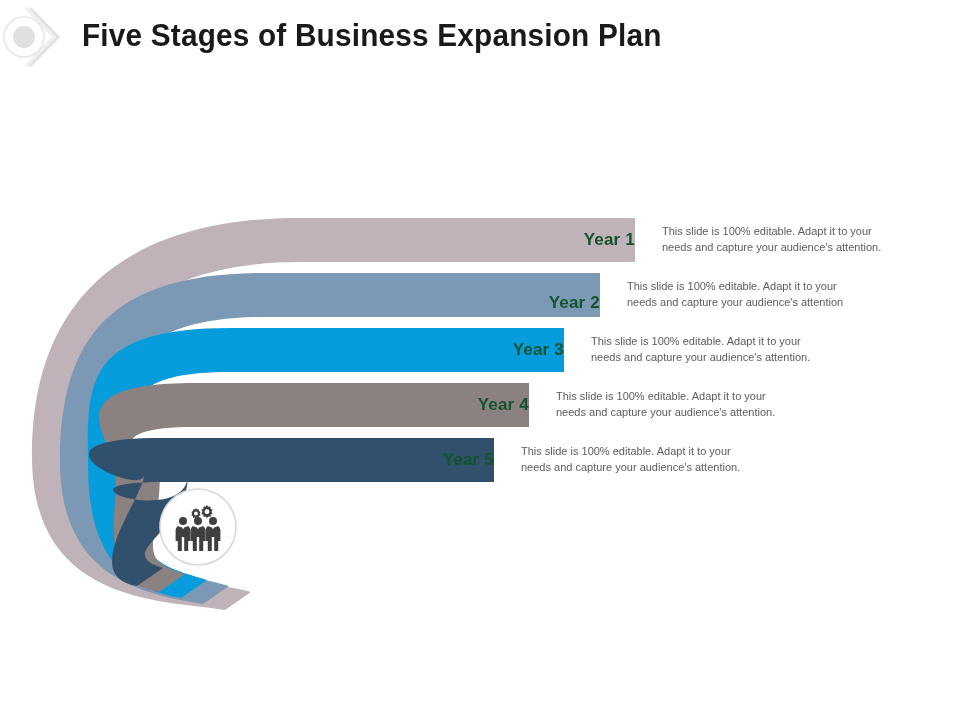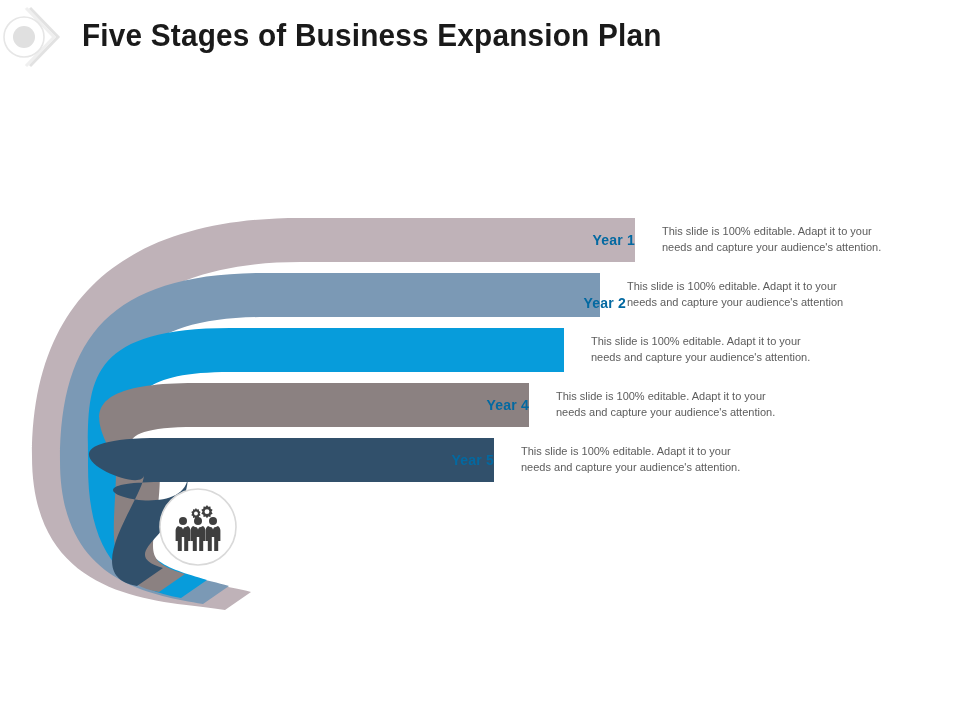--- a/index.html
+++ b/index.html
@@ -21,21 +21,21 @@
   }
 
   
   .diagram{position:absolute;left:0;top:150px;width:700px;height:460px;}
   .diagram svg{display:block;}
 
   
   .rows{position:absolute;left:0;top:0;width:960px;height:720px;}
   .row{position:absolute;height:44px;display:flex;align-items:center;}
   .ylabel{
-    color:#0369a1;font-weight:700;font-size:14px;
+    color:#14532d;font-weight:700;font-size:17px;
     letter-spacing:0.2px;white-space:nowrap;
     text-align:right;padding-right:14px;
     font-family:"Liberation Sans","DejaVu Sans",sans-serif;
   }
   .btext{
     color:#5c5c5c;font-size:11px;line-height:1.45;
     white-space:pre-line;padding-left:14px;
     font-family:"Liberation Sans","DejaVu Sans",sans-serif;
   }
 
@@ -111,25 +111,26 @@
     </svg>
   </div>
 
   <div class="rows" id="rows">
       <div class="row" style="top: 218px; left: 0px; width: 960px;">
         <div class="ylabel" style="position: absolute; left: 517px; width: 118px; height: 44px; line-height: 44px;">Year 1</div>
         <div class="btext" style="position: absolute; left: 648px; top: 6px; width: 250px;">This slide is 100% editable. Adapt it to your
 needs and capture your audience's attention.</div>
       </div>
       <div class="row" style="top: 273px; left: 0px; width: 960px;">
-        <div class="ylabel" style="position: absolute; left: 508px; width: 118px; height: 28px; line-height: 44px;">Year 2</div>
+        <div class="ylabel" style="position: absolute; left: 482px; width: 118px; height: 28px; line-height: 44px;">Year 2</div>
         <div class="btext" style="position: absolute; left: 613px; top: 6px; width: 250px;">This slide is 100% editable. Adapt it to your
 needs and capture your audience's attention</div>
       </div>
       <div class="row" style="top: 328px; left: 0px; width: 960px;">
+        <div class="ylabel" style="position: absolute; left: 446px; width: 118px; height: 44px; line-height: 44px;">Year 3</div>
         <div class="btext" style="position: absolute; left: 577px; top: 6px; width: 250px;">This slide is 100% editable. Adapt it to your
 needs and capture your audience's attention.</div>
       </div>
       <div class="row" style="top: 383px; left: 0px; width: 960px;">
         <div class="ylabel" style="position: absolute; left: 411px; width: 118px; height: 44px; line-height: 44px;">Year 4</div>
         <div class="btext" style="position: absolute; left: 542px; top: 6px; width: 250px;">This slide is 100% editable. Adapt it to your
 needs and capture your audience's attention.</div>
       </div>
       <div class="row" style="top: 438px; left: 0px; width: 960px;">
         <div class="ylabel" style="position: absolute; left: 376px; width: 118px; height: 44px; line-height: 44px;">Year 5</div>

